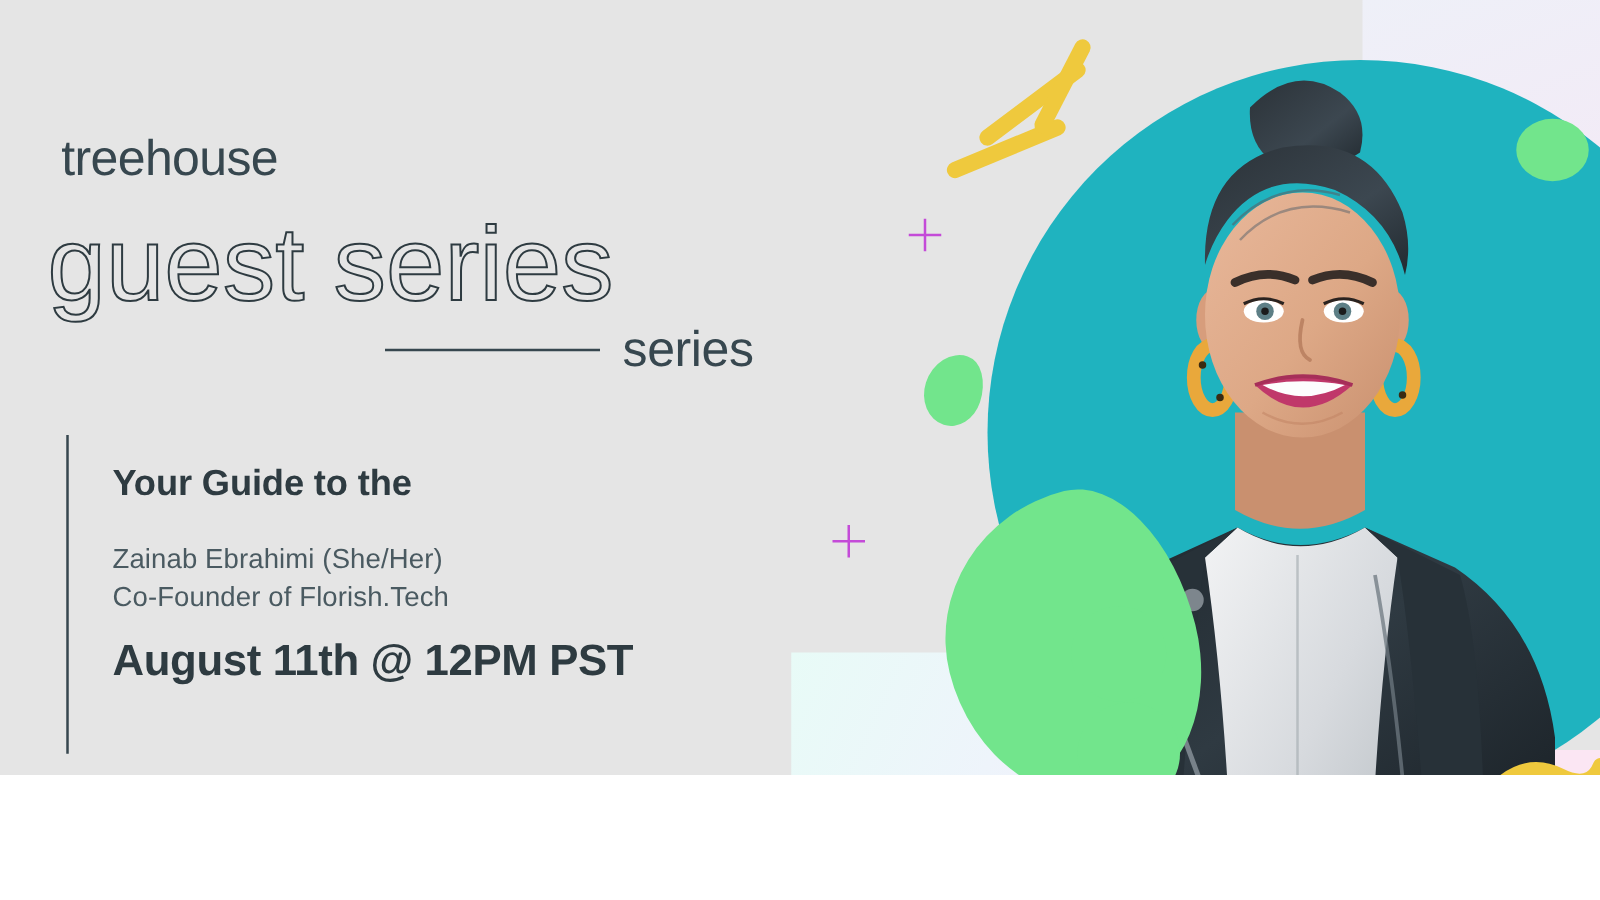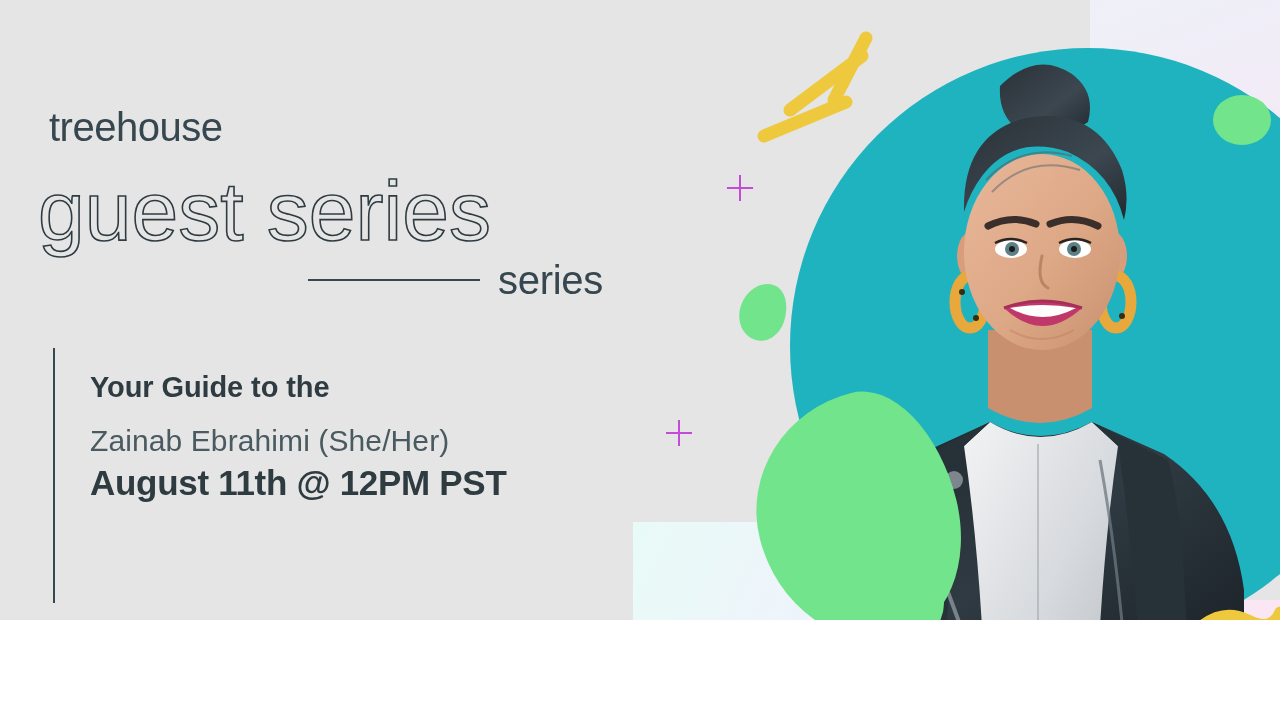--- a/index.html
+++ b/index.html
@@ -102,25 +102,25 @@
   }
 
   .accent-bar{
     position:absolute; left:53px; top:348px; width:2px; height:255px;
     background:#37474f;
   }
 
   .info{ position:absolute; left:90px; top:368px; width:560px; }
   .info-title{
     font-size:29px; font-weight:700; color:#2e3b41;
-    line-height:1.33; letter-spacing:-0.1px; margin-bottom:12px;
+    line-height:1.33; letter-spacing:-0.1px; margin-bottom:24px;
   }
   .info-title .l2{ display:block; }
   .info-speaker{
-    font-size:30px; font-weight:400; color:#4a5a61;
+    font-size:22px; font-weight:400; color:#4a5a61;
     line-height:1.45; letter-spacing:0.1px;
   }
   .info-role{
     font-size:22px; font-weight:400; color:#4a5a61;
     line-height:1.45; letter-spacing:0.1px; margin-bottom:14px;
   }
   .info-date{
     font-size:35px; font-weight:700; color:#2e3b41;
     line-height:1.2; letter-spacing:-0.3px;
   }
@@ -270,16 +270,17 @@
     <span class="series-word">series</span>
   </div>
 
   <div class="accent-bar"></div>
 
   <div class="info">
     <div class="info-title">
       <span>Your Guide to the</span>
     </div>
     <div class="info-speaker">Zainab Ebrahimi (She/Her)</div>
+    <div class="info-role">Co-Founder of Florish.Tech</div>
     <div class="info-date">August 11th @ 12PM PST</div>
   </div>
 
 </div>
 
 </body></html>

